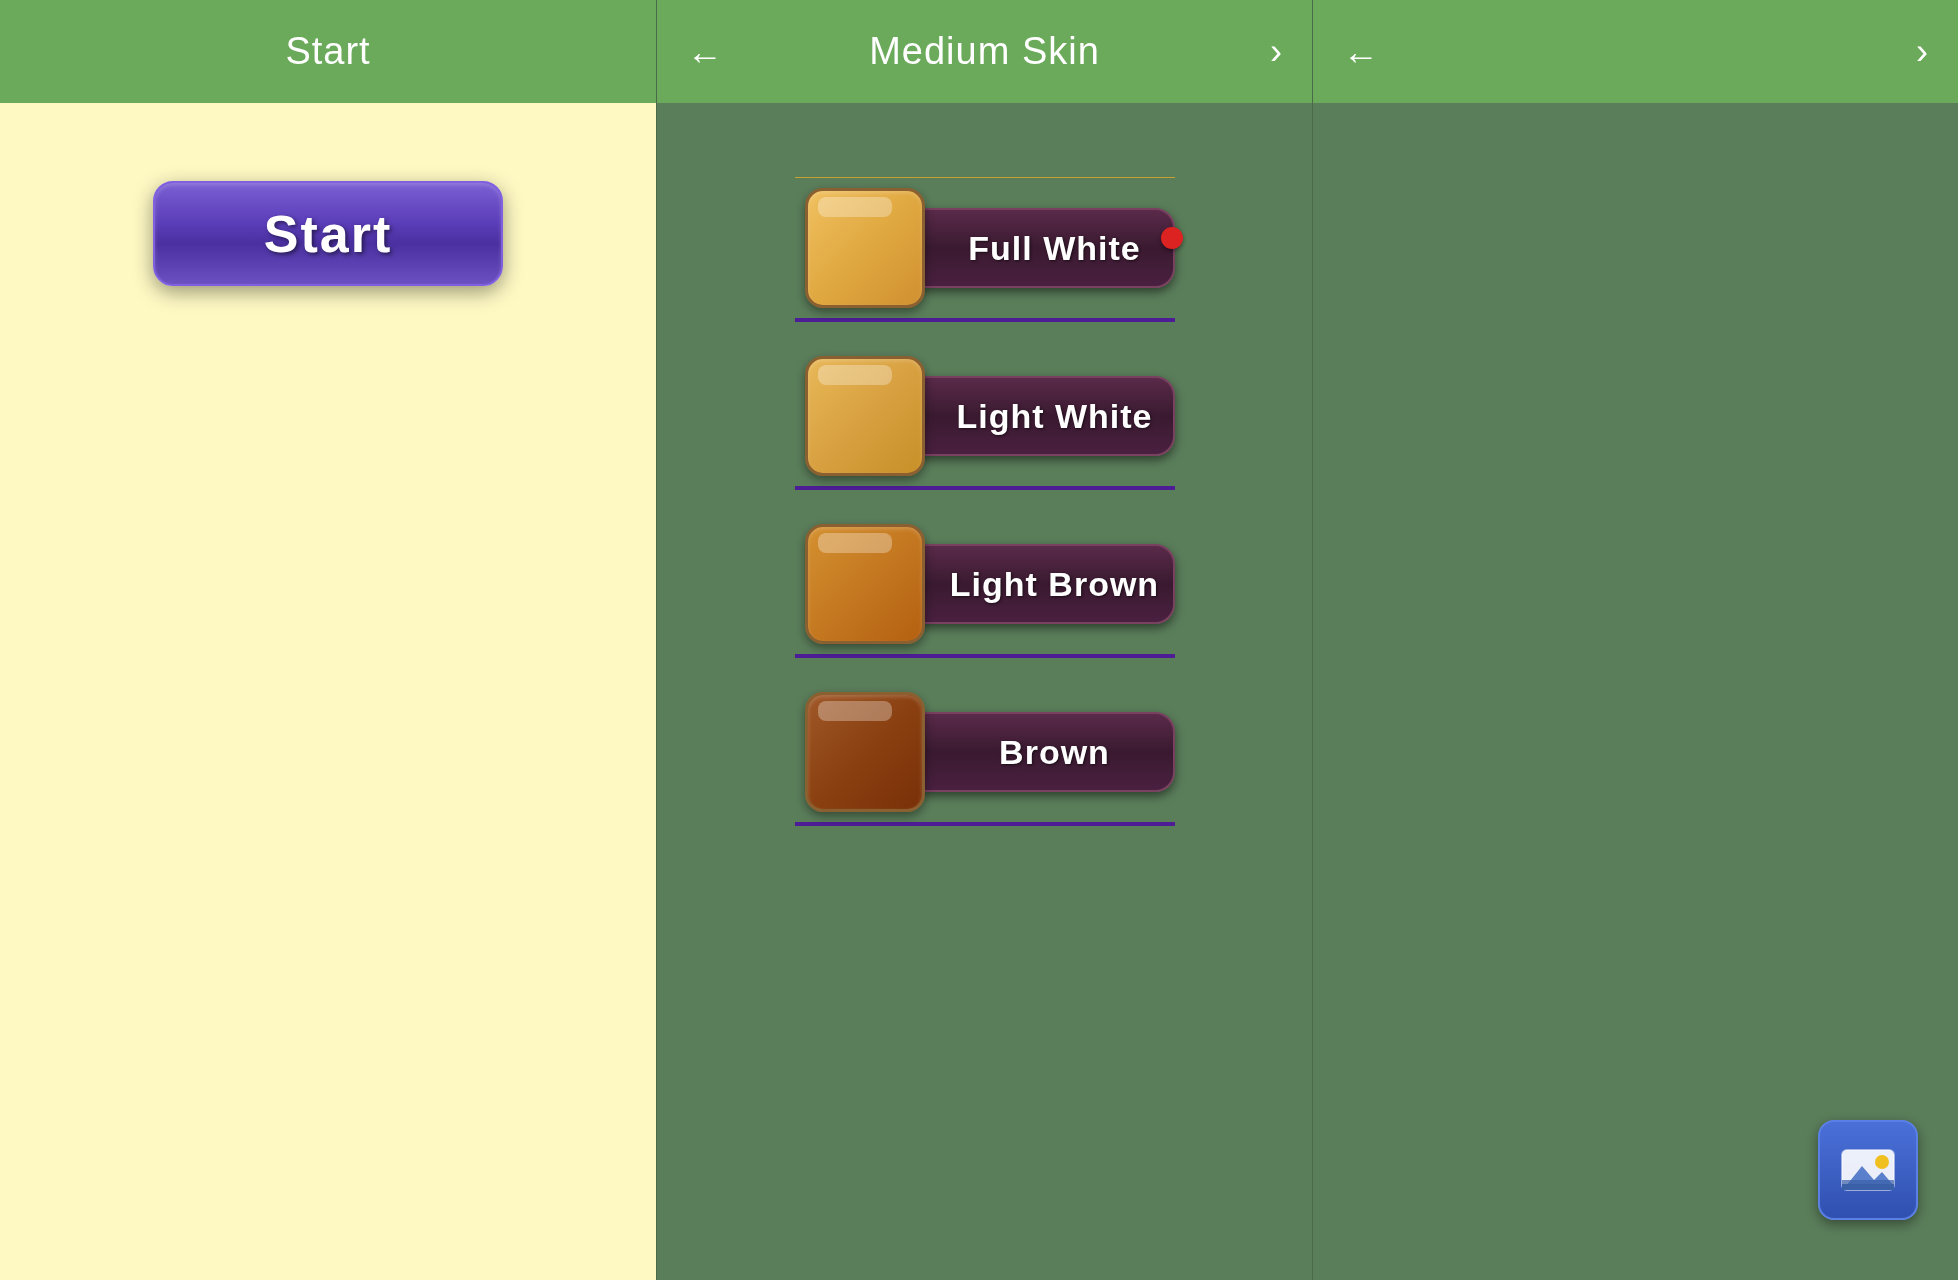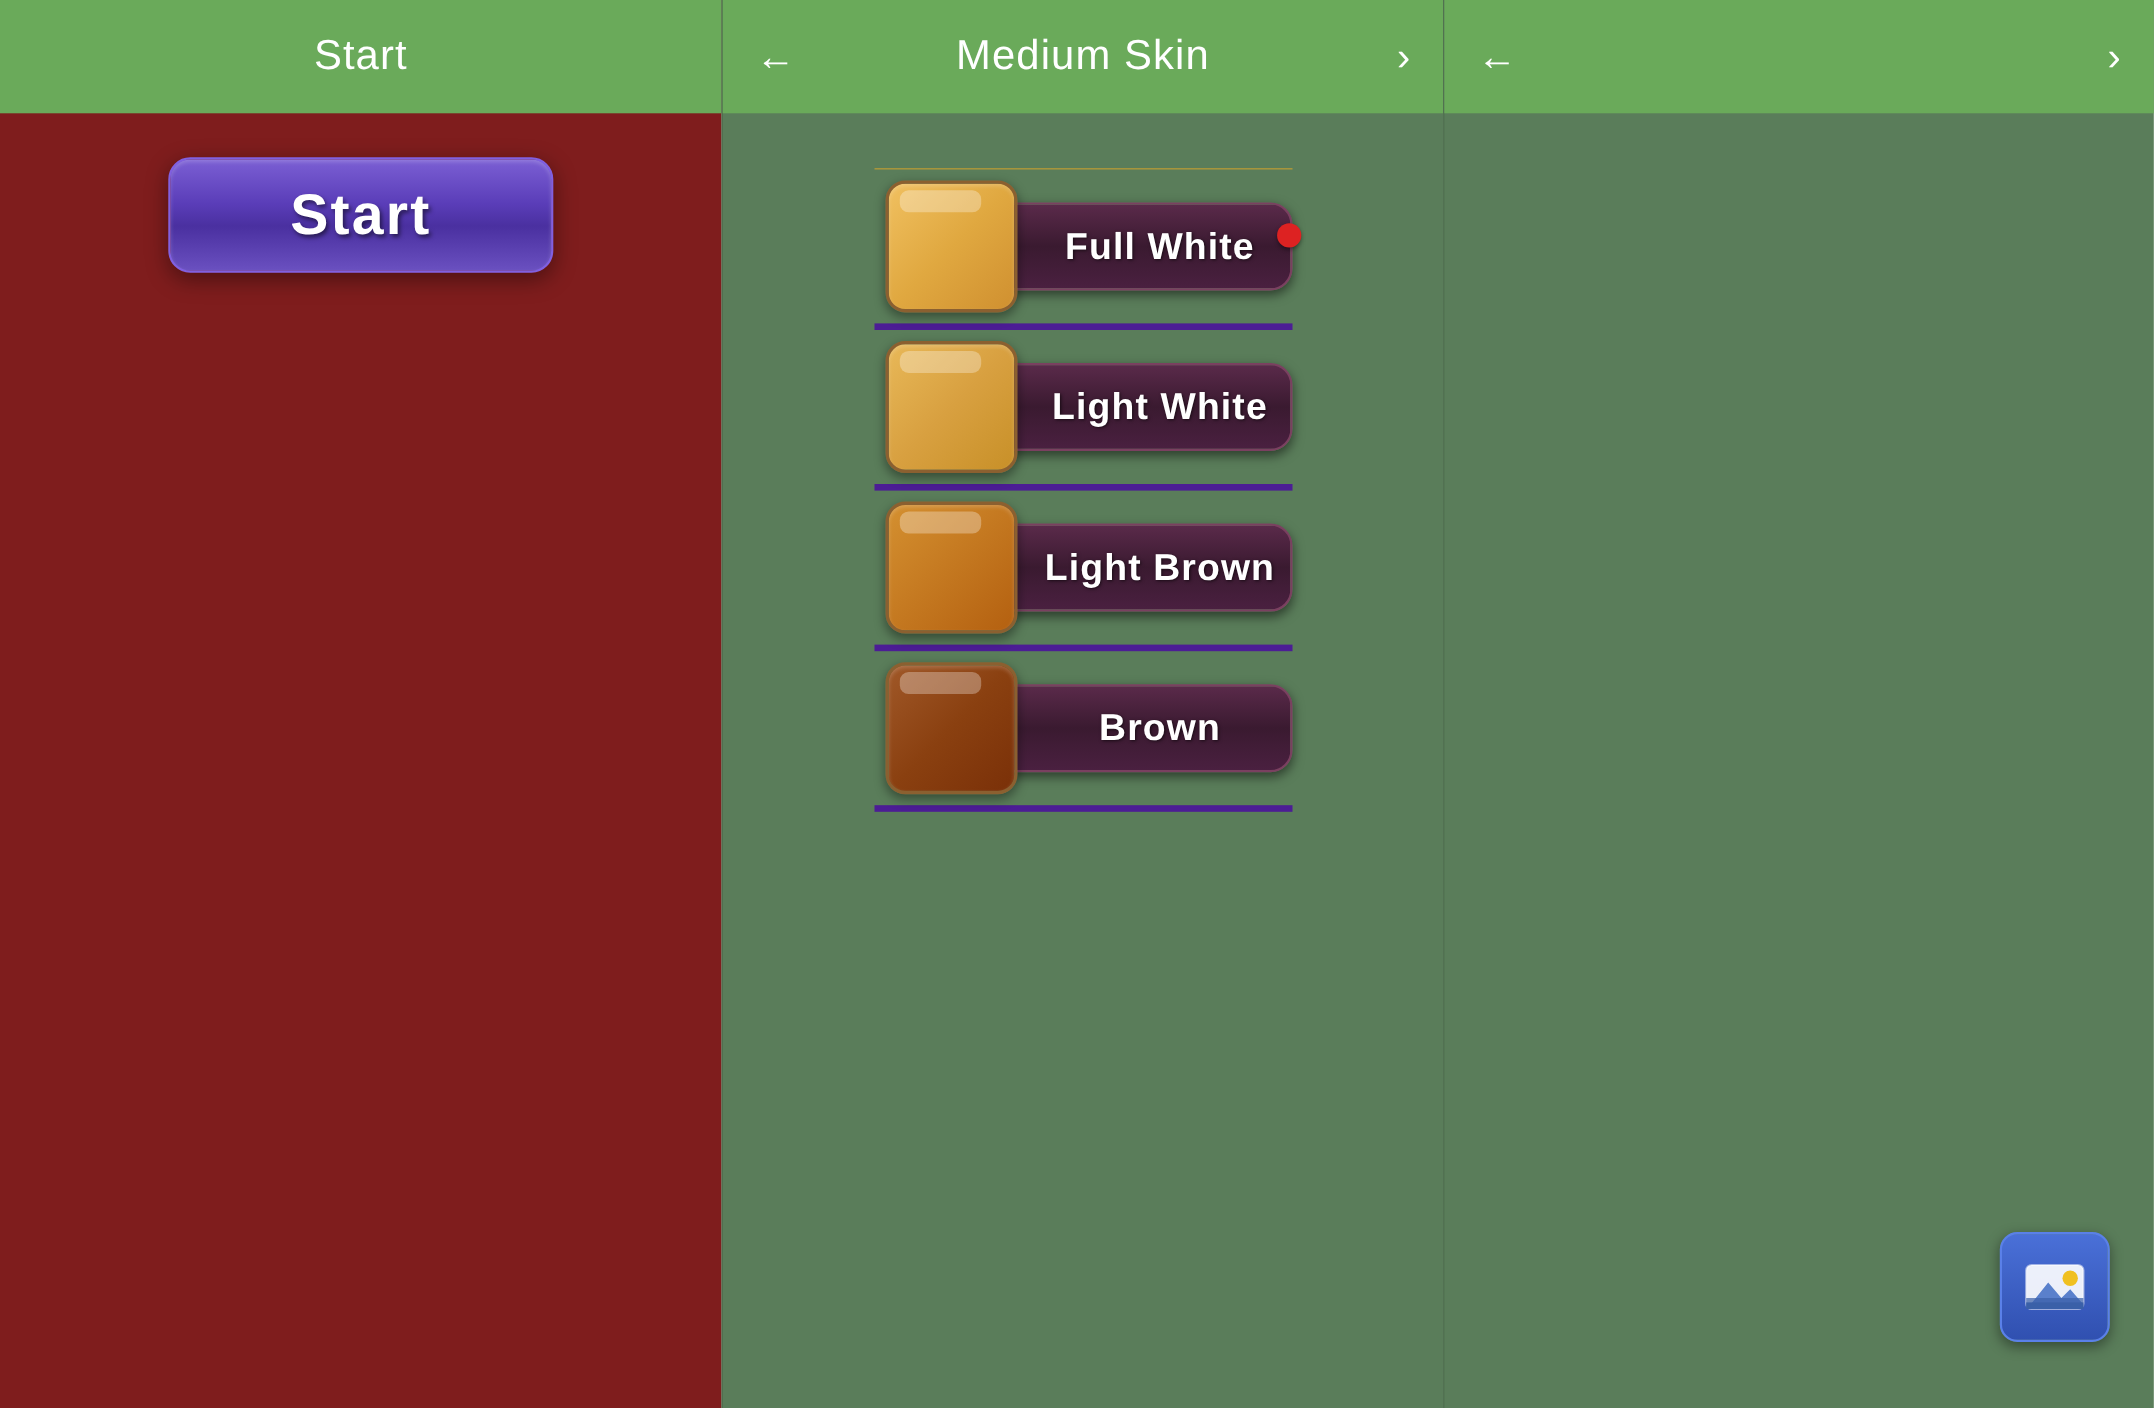--- a/index.html
+++ b/index.html
@@ -16,21 +16,22 @@
     .panel {
       display: flex;
       flex-direction: column;
       height: 1280px;
       position: relative;
     }
 
     
     .panel-start {
       width: 656px;
-      background: #7f1d1d;
+      background: #fef9c3;
+      gap: 38px;
     }
 
     
     .panel-skin {
       width: 656px;
       background: #5a7d5a;
       border-left: 1px solid #4a6a4a;
     }
 
     
@@ -114,21 +115,22 @@
       display: flex;
       flex-direction: column;
       align-items: center;
       gap: 0;
       margin-top: 20px;
     }
 
     .skin-item-wrapper {
       width: 380px;
       position: relative;
-      border-bottom: 6px solid #4c1d95;
+      border-bottom: 4px solid #4c1d95;
+      margin-top: 24px;
     }
 
     .skin-item-wrapper:first-child {
       border-top: 1px solid #c8a030;
     }
 
     .skin-item {
       display: flex;
       align-items: center;
       width: 380px;

